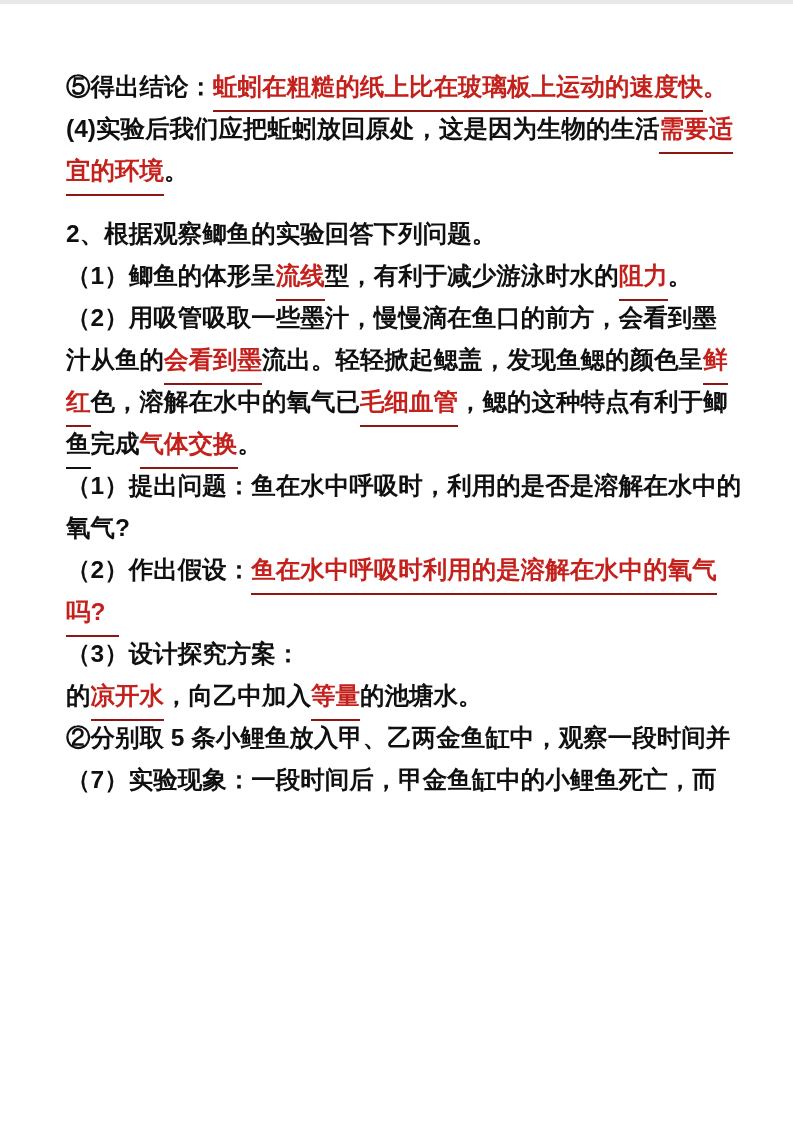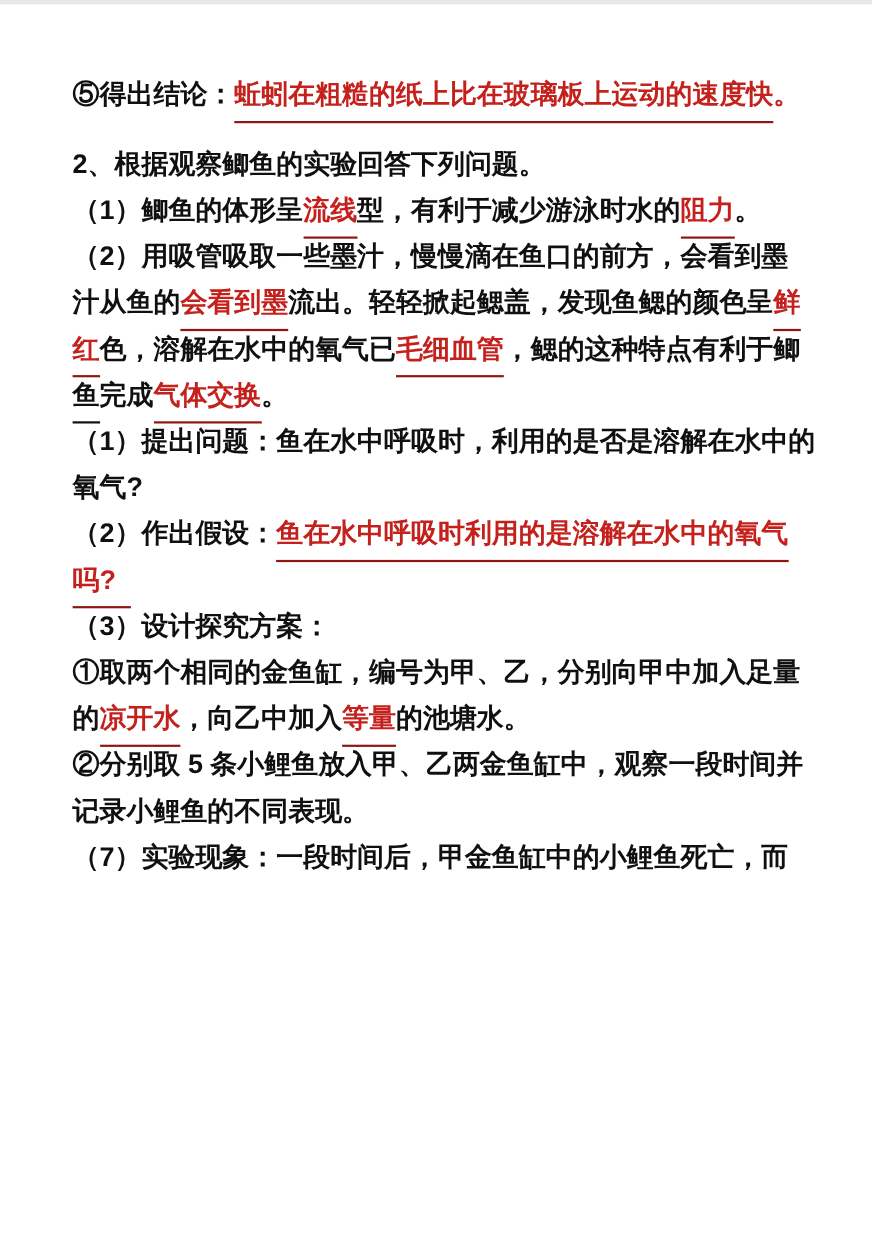--- a/index.html
+++ b/index.html
@@ -52,20 +52,24 @@
   }
 </style>
 </head>
 <body>
 
 <div class="page" style="background: rgb(255, 255, 255);">
   <div class="doc">
       <div class="paragraph">
         <div class="line"><span class="run run-p">⑤得出结论：</span><span class="run run-ru">蚯蚓在粗糙的纸上比在玻璃板上运动的速度快</span><span class="run run-r">。</span></div>
       </div>
+      <div class="paragraph">
+        <div class="line"><span class="run run-p">(4)实验后我们应把蚯蚓放回原处，这是因为生物的生活</span><span class="run run-ru">需要适</span></div>
+        <div class="line"><span class="run run-ru">宜的环境</span><span class="run run-p">。</span></div>
+      </div>
       <div class="paragraph gap">
         <div class="line"><span class="run run-p">2、根据观察鲫鱼的实验回答下列问题。</span></div>
       </div>
       <div class="paragraph">
         <div class="line"><span class="run run-p">（1）鲫鱼的体形呈</span><span class="run run-ru">流线</span><span class="run run-p">型，有利于减少游泳时水的</span><span class="run run-ru">阻力</span><span class="run run-p">。</span></div>
       </div>
       <div class="paragraph">
         <div class="line"><span class="run run-p">（2）用吸管吸取一些墨汁，慢慢滴在鱼口的前方，会看到墨</span></div>
         <div class="line"><span class="run run-p">汁从鱼的</span><span class="run run-ru">会看到墨</span><span class="run run-p">流出。轻轻掀起鳃盖，发现鱼鳃的颜色呈</span><span class="run run-ru">鲜</span></div>
         <div class="line"><span class="run run-ru">红</span><span class="run run-p">色，溶解在水中的氧气已</span><span class="run run-ru">毛细血管</span><span class="run run-p">，鳃的这种特点有利于鲫</span></div>
@@ -76,24 +80,22 @@
         <div class="line"><span class="run run-p">氧气?</span></div>
       </div>
       <div class="paragraph">
         <div class="line"><span class="run run-p">（2）作出假设：</span><span class="run run-ru">鱼在水中呼吸时利用的是溶解在水中的氧气</span></div>
         <div class="line"><span class="run run-ru">吗?&nbsp;&nbsp;</span></div>
       </div>
       <div class="paragraph">
         <div class="line"><span class="run run-p">（3）设计探究方案：</span></div>
       </div>
       <div class="paragraph">
-        <div class="line"><span class="run run-p">①取两个相同的金鱼缸，编号为甲、乙，分别向甲中加入足量</span></div>
         <div class="line"><span class="run run-p">的</span><span class="run run-ru">凉开水</span><span class="run run-p">，向乙中加入</span><span class="run run-ru">等量</span><span class="run run-p">的池塘水。</span></div>
       </div>
       <div class="paragraph">
         <div class="line"><span class="run run-p">②分别取 5 条小鲤鱼放入甲、乙两金鱼缸中，观察一段时间并</span></div>
-        <div class="line"><span class="run run-p">记录小鲤鱼的不同表现。</span></div>
       </div>
       <div class="paragraph">
         <div class="line"><span class="run run-p">（7）实验现象：一段时间后，甲金鱼缸中的小鲤鱼死亡，而</span></div>
       </div>
     </div>
 </div>
 
 </body></html>

